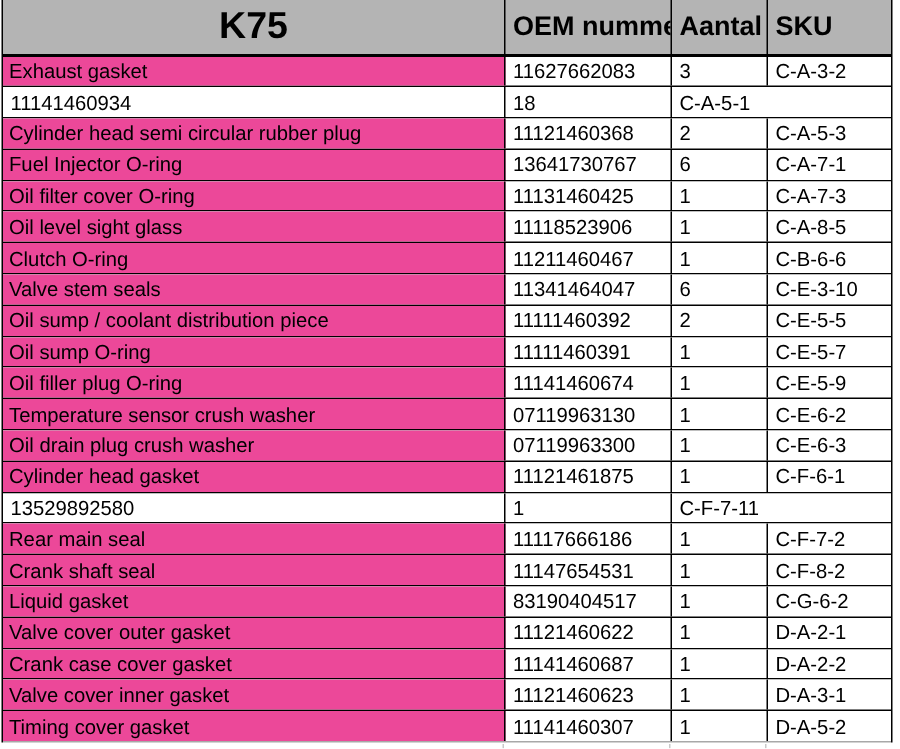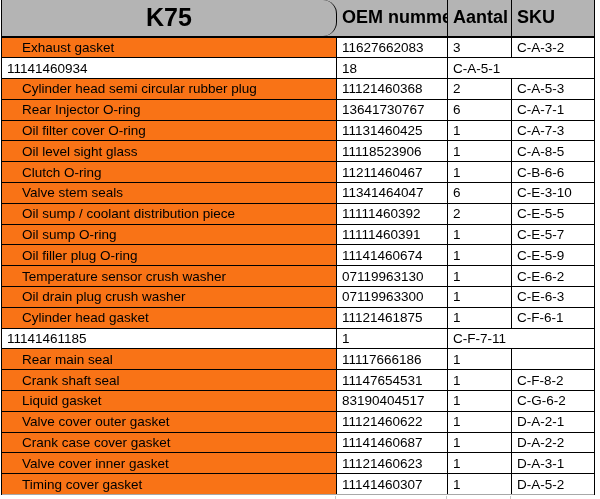--- a/index.html
+++ b/index.html
@@ -29,21 +29,20 @@
     background: #b4b4b4;
   }
   .hdr-title-cell {
     display: flex;
     align-items: center;
     justify-content: center;
     font-weight: bold;
     font-size: 25px;
     border-right: 1px solid #000000;
     box-sizing: border-box;
-    border-radius: 14px;
   }
   .hdr-cell {
     font-weight: bold;
     font-size: 18px;
     padding: 7px 0 16px 5px;
     border-right: 1px solid #000000;
     box-sizing: border-box;
     overflow: hidden;
     white-space: nowrap;
   }
@@ -61,22 +60,22 @@
     display: flex;
     align-items: center;
     font-size: 13.5px;
     box-sizing: border-box;
     overflow: hidden;
     white-space: nowrap;
     border-right: 1px solid #000000;
     padding-left: 5px;
   }
   .cell.name {
-    background: #f97316;
-    padding-left: 20px;
+    background: #ec4899;
+    padding-left: 4px;
   }
   .cell.sku { border-right: none; }
   .ghost-row {
     position: absolute;
     left: 1px;
     top: 495.5px;
     width: 592px;
     height: 3.5px;
     display: grid;
     grid-template-columns: 335px 111px 64px 82px;
@@ -114,21 +113,21 @@
   </div>
 
   <div class="data-row">
     <div class="cell name">Cylinder head semi circular rubber plug</div>
     <div class="cell oem">11121460368</div>
     <div class="cell qty">2</div>
     <div class="cell sku">C-A-5-3</div>
   </div>
 
   <div class="data-row">
-    <div class="cell name">Rear Injector O-ring</div>
+    <div class="cell name">Fuel Injector O-ring</div>
     <div class="cell oem">13641730767</div>
     <div class="cell qty">6</div>
     <div class="cell sku">C-A-7-1</div>
   </div>
 
   <div class="data-row">
     <div class="cell name">Oil filter cover O-ring</div>
     <div class="cell oem">11131460425</div>
     <div class="cell qty">1</div>
     <div class="cell sku">C-A-7-3</div>
@@ -191,29 +190,30 @@
   </div>
 
   <div class="data-row">
     <div class="cell name">Cylinder head gasket</div>
     <div class="cell oem">11121461875</div>
     <div class="cell qty">1</div>
     <div class="cell sku">C-F-6-1</div>
   </div>
 
   <div class="data-row">
-    <div class="cell oem">11141461185</div>
+    <div class="cell oem">13529892580</div>
     <div class="cell qty">1</div>
     <div class="cell sku">C-F-7-11</div>
   </div>
 
   <div class="data-row">
     <div class="cell name">Rear main seal</div>
     <div class="cell oem">11117666186</div>
     <div class="cell qty">1</div>
+    <div class="cell sku">C-F-7-2</div>
   </div>
 
   <div class="data-row">
     <div class="cell name">Crank shaft seal</div>
     <div class="cell oem">11147654531</div>
     <div class="cell qty">1</div>
     <div class="cell sku">C-F-8-2</div>
   </div>
 
   <div class="data-row">

